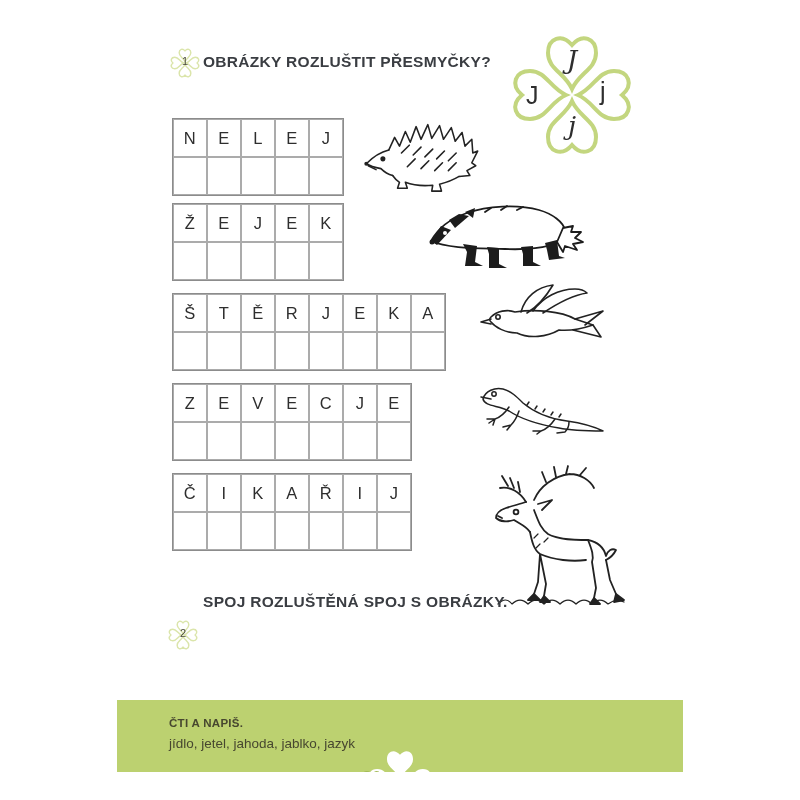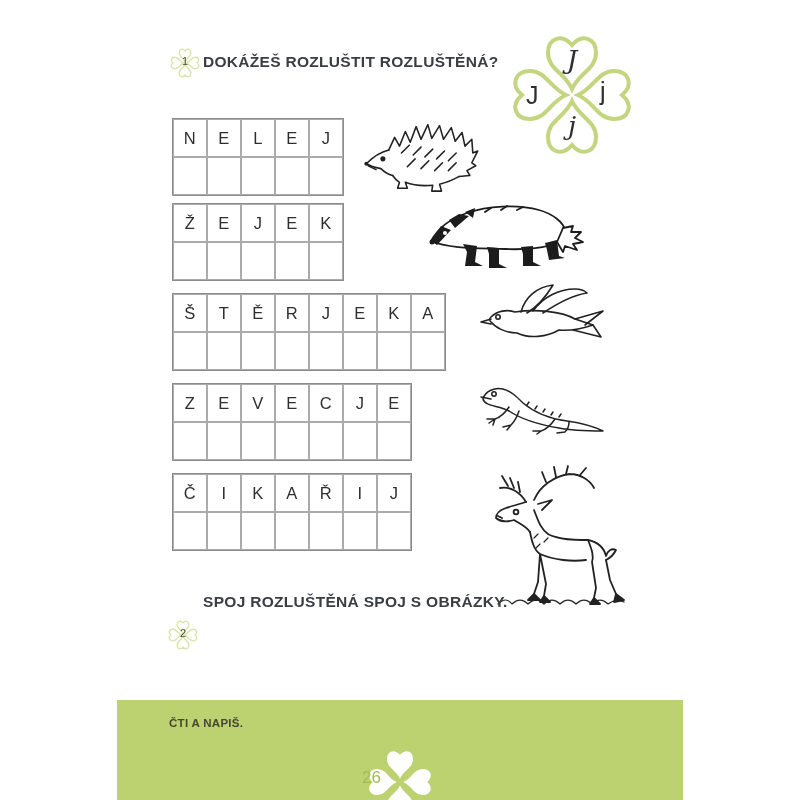--- a/index.html
+++ b/index.html
@@ -26,21 +26,21 @@
   #bc-left { left:24px; top:56px; }
   #bc-right { left:98px; top:52px; }
   #bc-bottom { left:0; right:0; top:86px; text-align:center; }
 
   
   .grid { display:grid; grid-auto-rows:38px; border:1.5px solid #8c8c8c; background:#fff; }
   .grid .cell { border:0.8px solid #ababab; display:flex; align-items:center; justify-content:center;
     font-size:16.5px; color:#2e2e2e; letter-spacing:.5px; }
 
   
-  #footer-bar { left:117px; top:700px; width:566px; height:100px; background:#bcd170; overflow:hidden; }
+  #footer-bar { left:117px; top:700px; width:566px; height:72px; background:#bcd170; overflow:hidden; }
   .footer-block { position:absolute; top:17px; color:#47472f; }
   .footer-heading { font-size:11.5px; font-weight:bold; letter-spacing:.3px; }
   .footer-words { font-size:13.5px; margin-top:7px; }
   #footer-left { left:52px; }
   #footer-right { left:322px; }
   #page-clover { position:absolute; left:245px; top:44px; width:76px; height:76px; }
   #page-clover svg { position:absolute; inset:0; }
   #page-clover .num { position:absolute; left:0; right:0; top:24px; text-align:left;
     font-size:17px; color:#a3ba58; }
 
@@ -64,21 +64,21 @@
 
 <div id="page">
 
   <div class="abs clover-num" style="left:168px; top:46px;">
     <svg viewBox="0 0 140 140">
         <use href="#cloverG" fill="#fff" stroke="#dbe5ab" stroke-width="6"></use>
       </svg>
     <span class="num">1</span>
   </div>
   <div class="abs task-title" style="left:203px; top:50px;">
-    <div>DOKÁŽEŠ ROZLUŠTIT ROZLUŠTĚNÁ?</div>
+    <div>OBRÁZKY ROZLUŠTIT PŘESMYČKY?</div>
   </div>
 
   <div class="abs" id="big-clover">
     <svg viewBox="0 0 140 140">
       <use href="#cloverG" fill="#fff" stroke="#c3d67f" stroke-width="4"></use>
     </svg>
     <span class="bc-letter bc-cursive" id="bc-top">J</span>
     <span class="bc-letter bc-print" id="bc-left">J</span>
     <span class="bc-letter bc-print" id="bc-right">j</span>
     <span class="bc-letter bc-cursive" id="bc-bottom">j</span>
@@ -242,20 +242,21 @@
     <svg viewBox="0 0 140 140">
         <use href="#cloverG" fill="#fff" stroke="#dbe5ab" stroke-width="6"></use>
       </svg>
     <span class="num">2</span>
   </div>
   <div class="abs task-title" style="left:203px; top:590px;">SPOJ ROZLUŠTĚNÁ SPOJ S OBRÁZKY.</div>
 
   <div class="abs" id="footer-bar">
     <div class="footer-block" id="footer-left">
       <div class="footer-heading">ČTI A NAPIŠ.</div>
+      <div class="footer-words">jídlo, jetel, jahoda, jablko, jazyk</div>
     </div>
     <div id="page-clover">
       <svg viewBox="0 0 140 140">
         <use href="#cloverG" fill="#fff" stroke="none"></use>
       </svg>
       <span class="num">26</span>
     </div>
   </div>
 
 </div>

